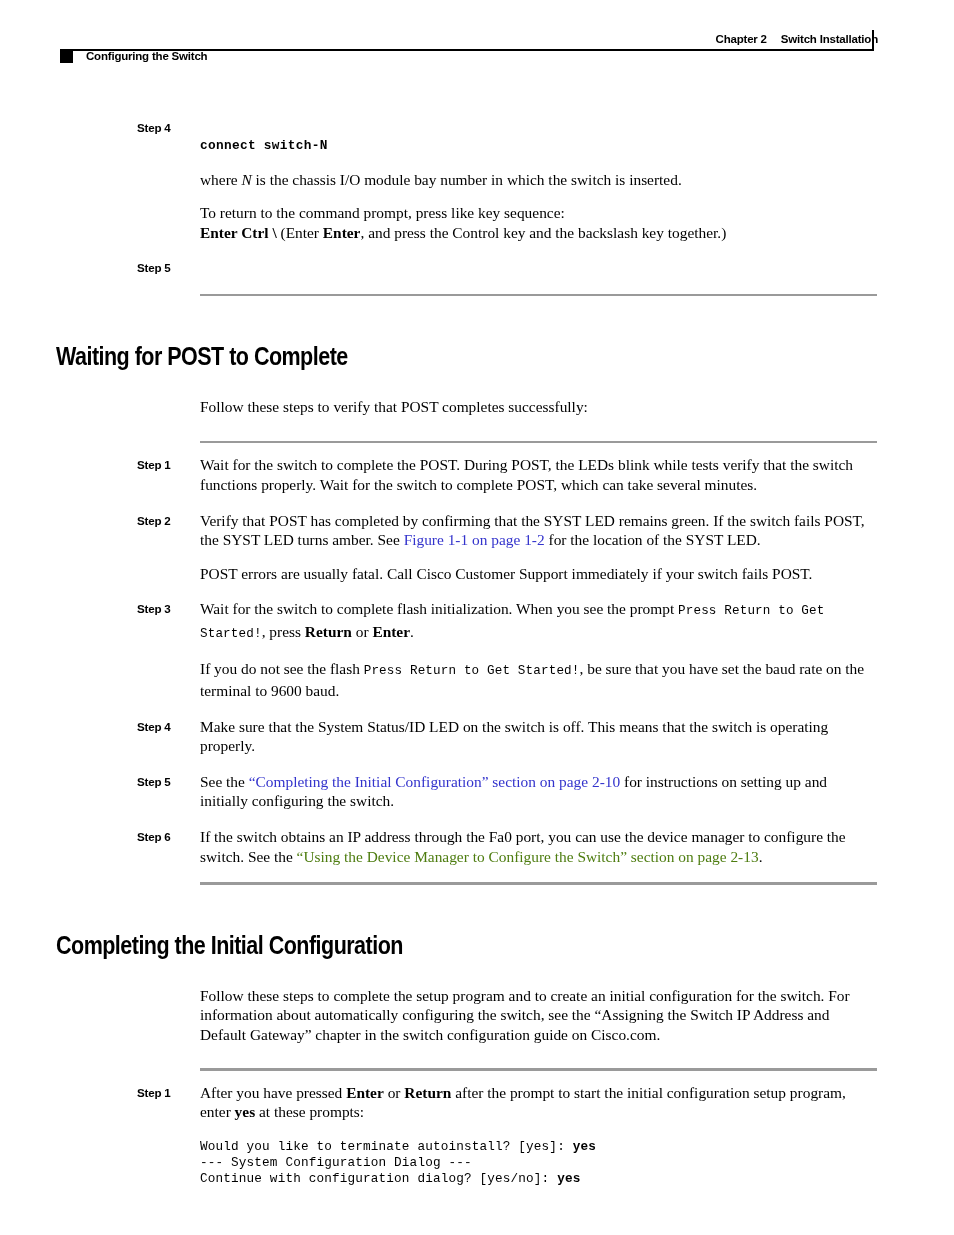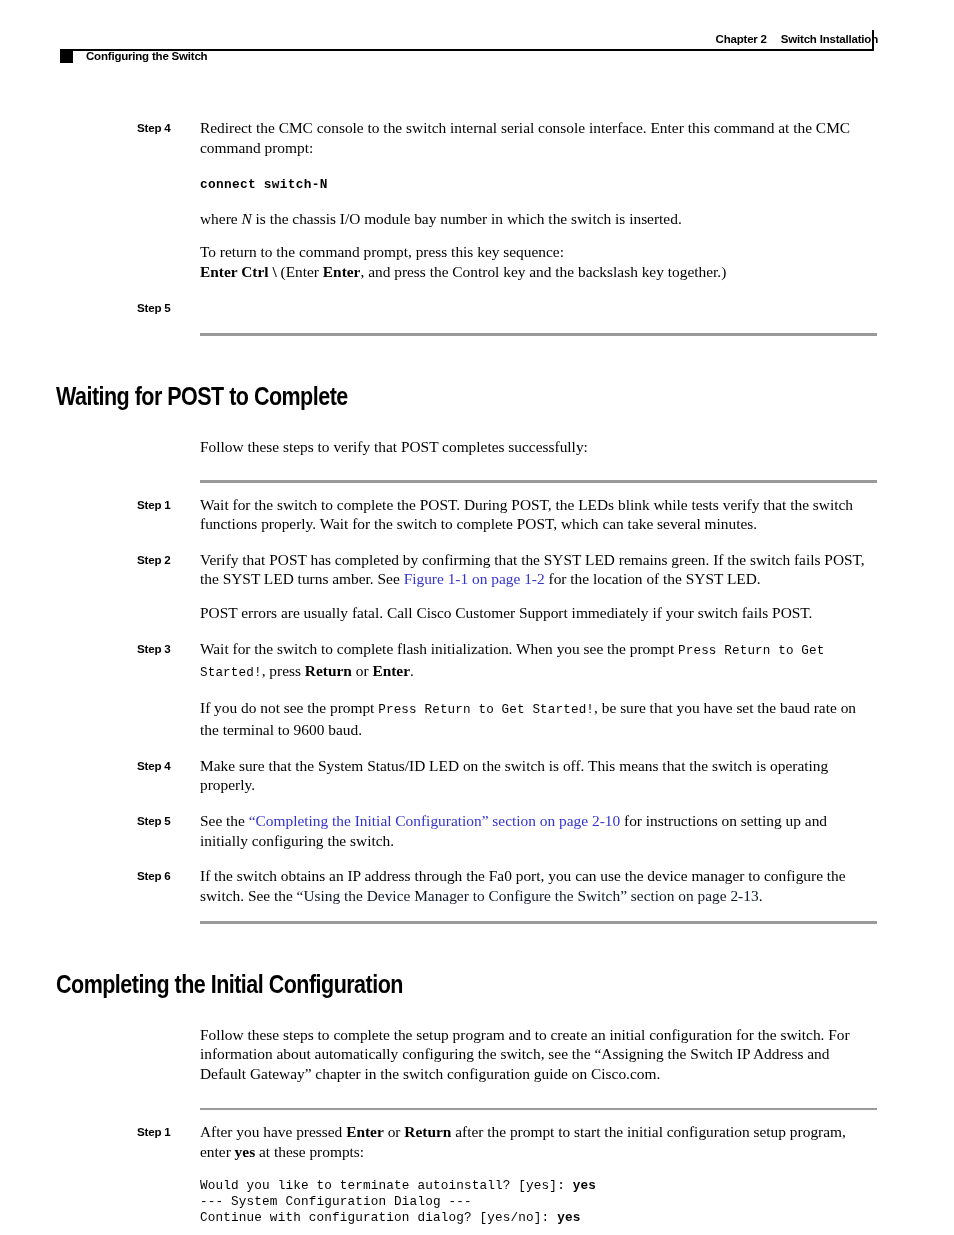--- a/index.html
+++ b/index.html
@@ -180,24 +180,23 @@
   <div class="hdr-tick"></div>
   <div class="hdr-square"></div>
   <div class="hdr-left-label">Configuring the Switch</div>
 </div>
 
 <div class="content" id="content-root" style="padding-top: 118px;">
     <div>
       <div class="step-row">
         <div class="step-label">Step 4</div>
         <div class="step-body">
-          <div class="para"><span>Redirect the CMC console to the switch internal serial console interface. Enter this command at the CMC command prompt:</span></div>
           <div class="para cmd" style="margin-top: 18px; margin-bottom: 4px;">connect switch-N</div>
           <div class="para"><span>where </span><i>N</i><span> is the chassis I/O module bay number in which the switch is inserted.</span></div>
-          <div class="para"><span>To return to the command prompt, press this key sequence:</span><br><b>Enter Ctrl \</b><span> (Enter </span><b>Enter</b><span>, and press the Control key and the backslash key together.)</span></div>
+          <div class="para"><span>To return to the command prompt, press like key sequence:</span><br><b>Enter Ctrl \</b><span> (Enter </span><b>Enter</b><span>, and press the Control key and the backslash key together.)</span></div>
         </div>
       </div>
       <div class="step-row" style="margin-top: 16px;">
         <div class="step-label">Step 5</div>
       </div>
       <div class="rule" style="margin-top: 16px;"></div>
     </div>
     <div>
       <h2 class="section-heading" style="margin-top: 46px; margin-left: 56px;">Waiting for POST to Complete</h2>
       <div class="para body-indent" style="margin-top: 26px;">Follow these steps to verify that POST completes successfully:</div>
@@ -212,39 +211,39 @@
         <div class="step-label">Step 2</div>
         <div class="step-body">
           <div class="para"><span>Verify that POST has completed by confirming that the SYST LED remains green. If the switch fails POST, the SYST LED turns amber. See </span><a class="link" href="#" style="text-decoration: none; color: rgb(51, 51, 204);">Figure 1-1 on page 1-2</a><span> for the location of the SYST LED.</span></div>
           <div class="para"><span>POST errors are usually fatal. Call Cisco Customer Support immediately if your switch fails POST.</span></div>
         </div>
       </div>
       <div class="step-row" style="margin-top: 16px;">
         <div class="step-label">Step 3</div>
         <div class="step-body">
           <div class="para"><span>Wait for the switch to complete flash initialization. When you see the prompt </span><code class="mono">Press Return to Get Started!</code><span>, press </span><b>Return</b><span> or </span><b>Enter</b><span>.</span></div>
-          <div class="para"><span>If you do not see the prompt </span><code class="mono">Press Return to Get Started!</code><span>, be sure that you have set the baud rate on the terminal to 9600 baud.</span></div>
+          <div class="para"><span>If you do not see the flash </span><code class="mono">Press Return to Get Started!</code><span>, be sure that you have set the baud rate on the terminal to 9600 baud.</span></div>
         </div>
       </div>
       <div class="step-row" style="margin-top: 16px;">
         <div class="step-label">Step 4</div>
         <div class="step-body">
           <div class="para"><span>Make sure that the System Status/ID LED on the switch is off. This means that the switch is operating properly.</span></div>
         </div>
       </div>
       <div class="step-row" style="margin-top: 16px;">
         <div class="step-label">Step 5</div>
         <div class="step-body">
           <div class="para"><span>See the </span><a class="link" href="#" style="text-decoration: none; color: rgb(51, 51, 204);">“Completing the Initial Configuration” section on page 2-10</a><span> for instructions on setting up and initially configuring the switch.</span></div>
         </div>
       </div>
       <div class="step-row" style="margin-top: 16px;">
         <div class="step-label">Step 6</div>
         <div class="step-body">
-          <div class="para"><span>If the switch obtains an IP address through the Fa0 port, you can use the device manager to configure the switch. See the </span><a class="link" href="#" style="text-decoration: none; color: #0f172a; font-family: Liberation Serif, serif;">“Using the Device Manager to Configure the Switch” section on page 2-13</a><span>.</span></div>
+          <div class="para"><span>If the switch obtains an IP address through the Fa0 port, you can use the device manager to configure the switch. See the </span><a class="link" href="#" style="text-decoration: none; color: #4d7c0f; font-family: Liberation Serif, serif;">“Using the Device Manager to Configure the Switch” section on page 2-13</a><span>.</span></div>
         </div>
       </div>
       <div class="rule" style="margin-top: 16px;"></div>
     </div>
     <div>
       <h2 class="section-heading" style="margin-top: 46px; margin-left: 56px;">Completing the Initial Configuration</h2>
       <div class="para body-indent" style="margin-top: 26px;">Follow these steps to complete the setup program and to create an initial configuration for the switch. For information about automatically configuring the switch, see the “Assigning the Switch IP Address and Default Gateway” chapter in the switch configuration guide on Cisco.com.</div>
       <div class="rule" style="margin-top: 24px;"></div>
       <div class="step-row" style="margin-top: 12px;">
         <div class="step-label">Step 1</div>

